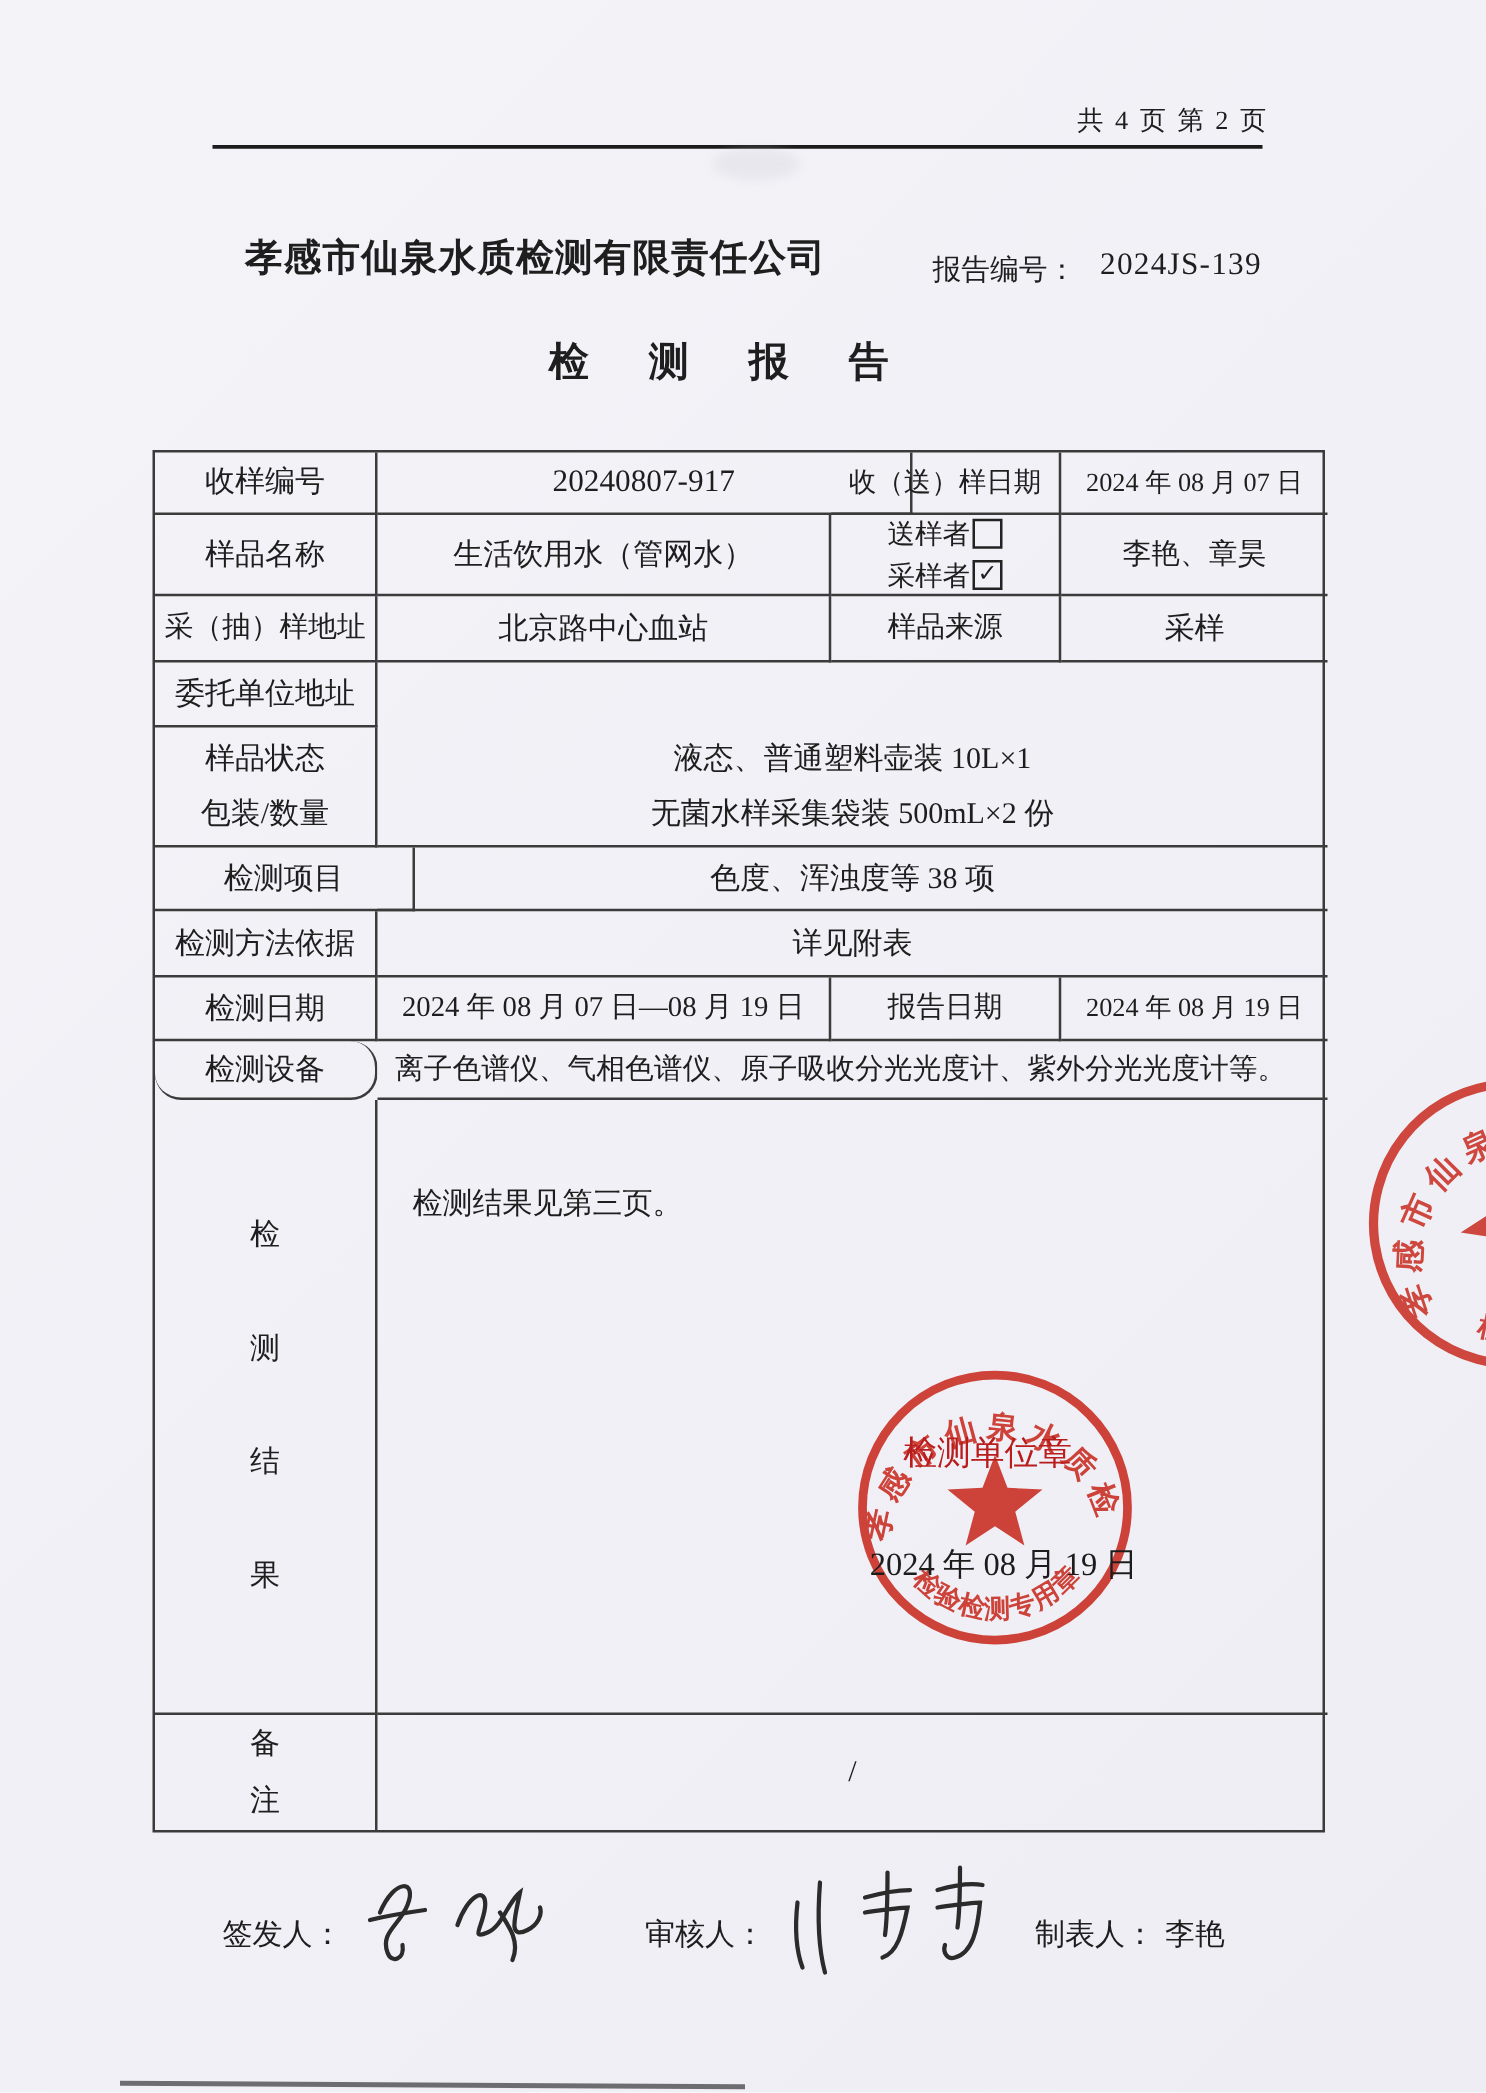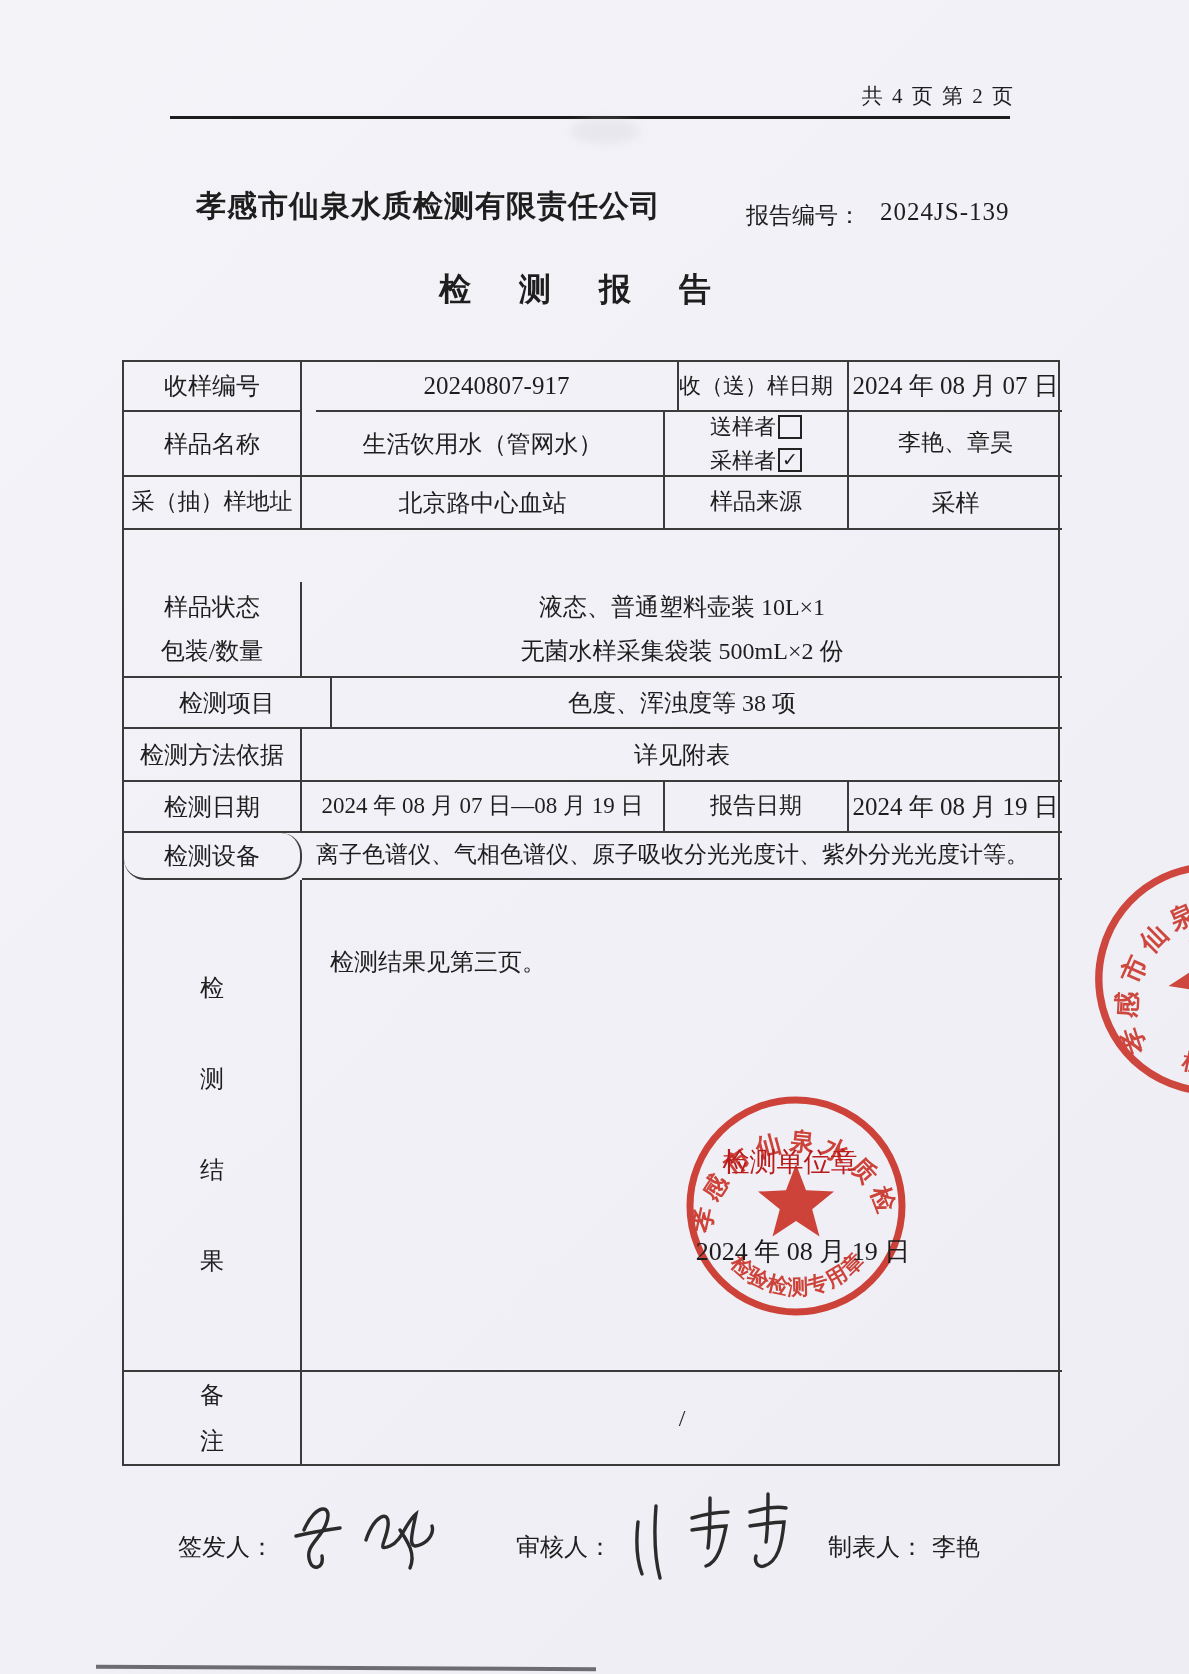--- a/index.html
+++ b/index.html
@@ -19,21 +19,21 @@
   .title{top:268px;left:0;width:1170px;text-align:center;font-size:32px;font-weight:bold;letter-spacing:20px;}
   
   .tbl{top:360px;left:122px;width:938px;height:1106px;border:2px solid #3b3b3b;box-sizing:border-box;}
   .cell{position:absolute;box-sizing:border-box;border-right:2px solid #3b3b3b;border-bottom:2px solid #3b3b3b;
         display:flex;align-items:center;justify-content:center;text-align:center;font-size:24px;line-height:1.25;}
   .cell.noR{border-right:none;}
   .cell.noB{border-bottom:none;}
   .cell.leftA{justify-content:flex-start;text-align:left;}
   .multiline{white-space:pre-line;}
   .vlabel{white-space:pre-line;}
-  .f23{font-size:23px;} .f22{font-size:22px;} .f21{font-size:25px;} .f25{font-size:25px;}
+  .f23{font-size:23px;} .f22{font-size:22px;} .f21{font-size:21px;} .f25{font-size:25px;}
   .chkline{display:flex;flex-direction:column;align-items:flex-start;gap:6px;}
   .chkrow{display:flex;align-items:center;font-size:22px;}
   .box{display:inline-block;width:20px;height:20px;border:2px solid #222;margin-left:2px;
        font-size:19px;line-height:19px;text-align:center;font-family:"DejaVu Sans",sans-serif;}
   
   .results-note{top:946px;left:330px;font-size:24px;}
   .stamp1{top:1086px;left:676px;width:240px;height:240px;z-index:4;mix-blend-mode:multiply;opacity:.93;}
   .stamp2{top:852px;left:1084px;width:254px;height:254px;z-index:4;mix-blend-mode:multiply;opacity:.9;
           transform:rotate(-30deg);}
   .seal-caption{top:1144px;left:700px;width:180px;text-align:center;font-size:27px;z-index:6;color:#b91c1c;}
@@ -51,21 +51,21 @@
 <div class="abs hrule"></div>
 <div class="abs smudge"></div>
 <div class="abs company">孝感市仙泉水质检测有限责任公司</div>
 <div class="abs repno-label">报告编号：</div>
 <div class="abs repno">2024JS-139</div>
 <div class="abs title">检 测 报 告</div>
 
 <div class="abs tbl">
 
   <div class="cell" style="top:0;left:0;width:178px;height:50px;">收样编号</div>
-  <div class="cell f25" style="top:0;left:192px;width:363px;height:50px;font-family:Liberation Serif, serif;">20240807-917</div>
+  <div class="cell f25" style="top:0;left:178px;width:428px;height:50px;font-family:Liberation Serif, serif;">20240807-917</div>
   <div class="cell f22" style="top:0;left:541px;width:184px;height:50px;">收（送）样日期</div>
   <div class="cell f21 noR" style="top:0;left:725px;width:213px;height:50px;">2024 年 08 月 07 日</div>
 
   <div class="cell" style="top:50px;left:178px;width:363px;height:65px;">生活饮用水（管网水）</div>
   <div class="cell" style="top:50px;left:0;width:178px;height:65px;">样品名称</div>
   <div class="cell" style="top:50px;left:541px;width:184px;height:65px;">
     <div class="chkline">
       <span class="chkrow">
         <span>送样者</span>
         <span class="box"></span>
@@ -76,20 +76,21 @@
       </span>
     </div>
   </div>
   <div class="cell f23 noR" style="top:50px;left:725px;width:213px;height:65px;">李艳、章昊</div>
 
   <div class="cell f23" style="top:115px;left:0;width:178px;height:53px;">采（抽）样地址</div>
   <div class="cell" style="top:115px;left:178px;width:363px;height:53px;">北京路中心血站</div>
   <div class="cell f23" style="top:115px;left:541px;width:184px;height:53px;">样品来源</div>
   <div class="cell noR" style="top:115px;left:725px;width:213px;height:53px;">采样</div>
 
+  <div class="cell" style="top:168px;left:0;width:178px;height:52px;">委托单位地址</div>
 
   <div class="cell multiline" style="top:220px;left:0;width:178px;height:96px;line-height:44px;">样品状态
 包装/数量</div>
   <div class="cell multiline noR" style="top:220px;left:178px;width:760px;height:96px;line-height:44px;">液态、普通塑料壶装 10L×1
 无菌水样采集袋装 500mL×2 份</div>
 
   <div class="cell" style="top:316px;left:0;width:208px;height:51px;">检测项目</div>
   <div class="cell noR" style="top:316px;left:178px;width:760px;height:51px;">色度、浑浊度等 38 项</div>
 
   <div class="cell" style="top:367px;left:0;width:178px;height:53px;">检测方法依据</div>

